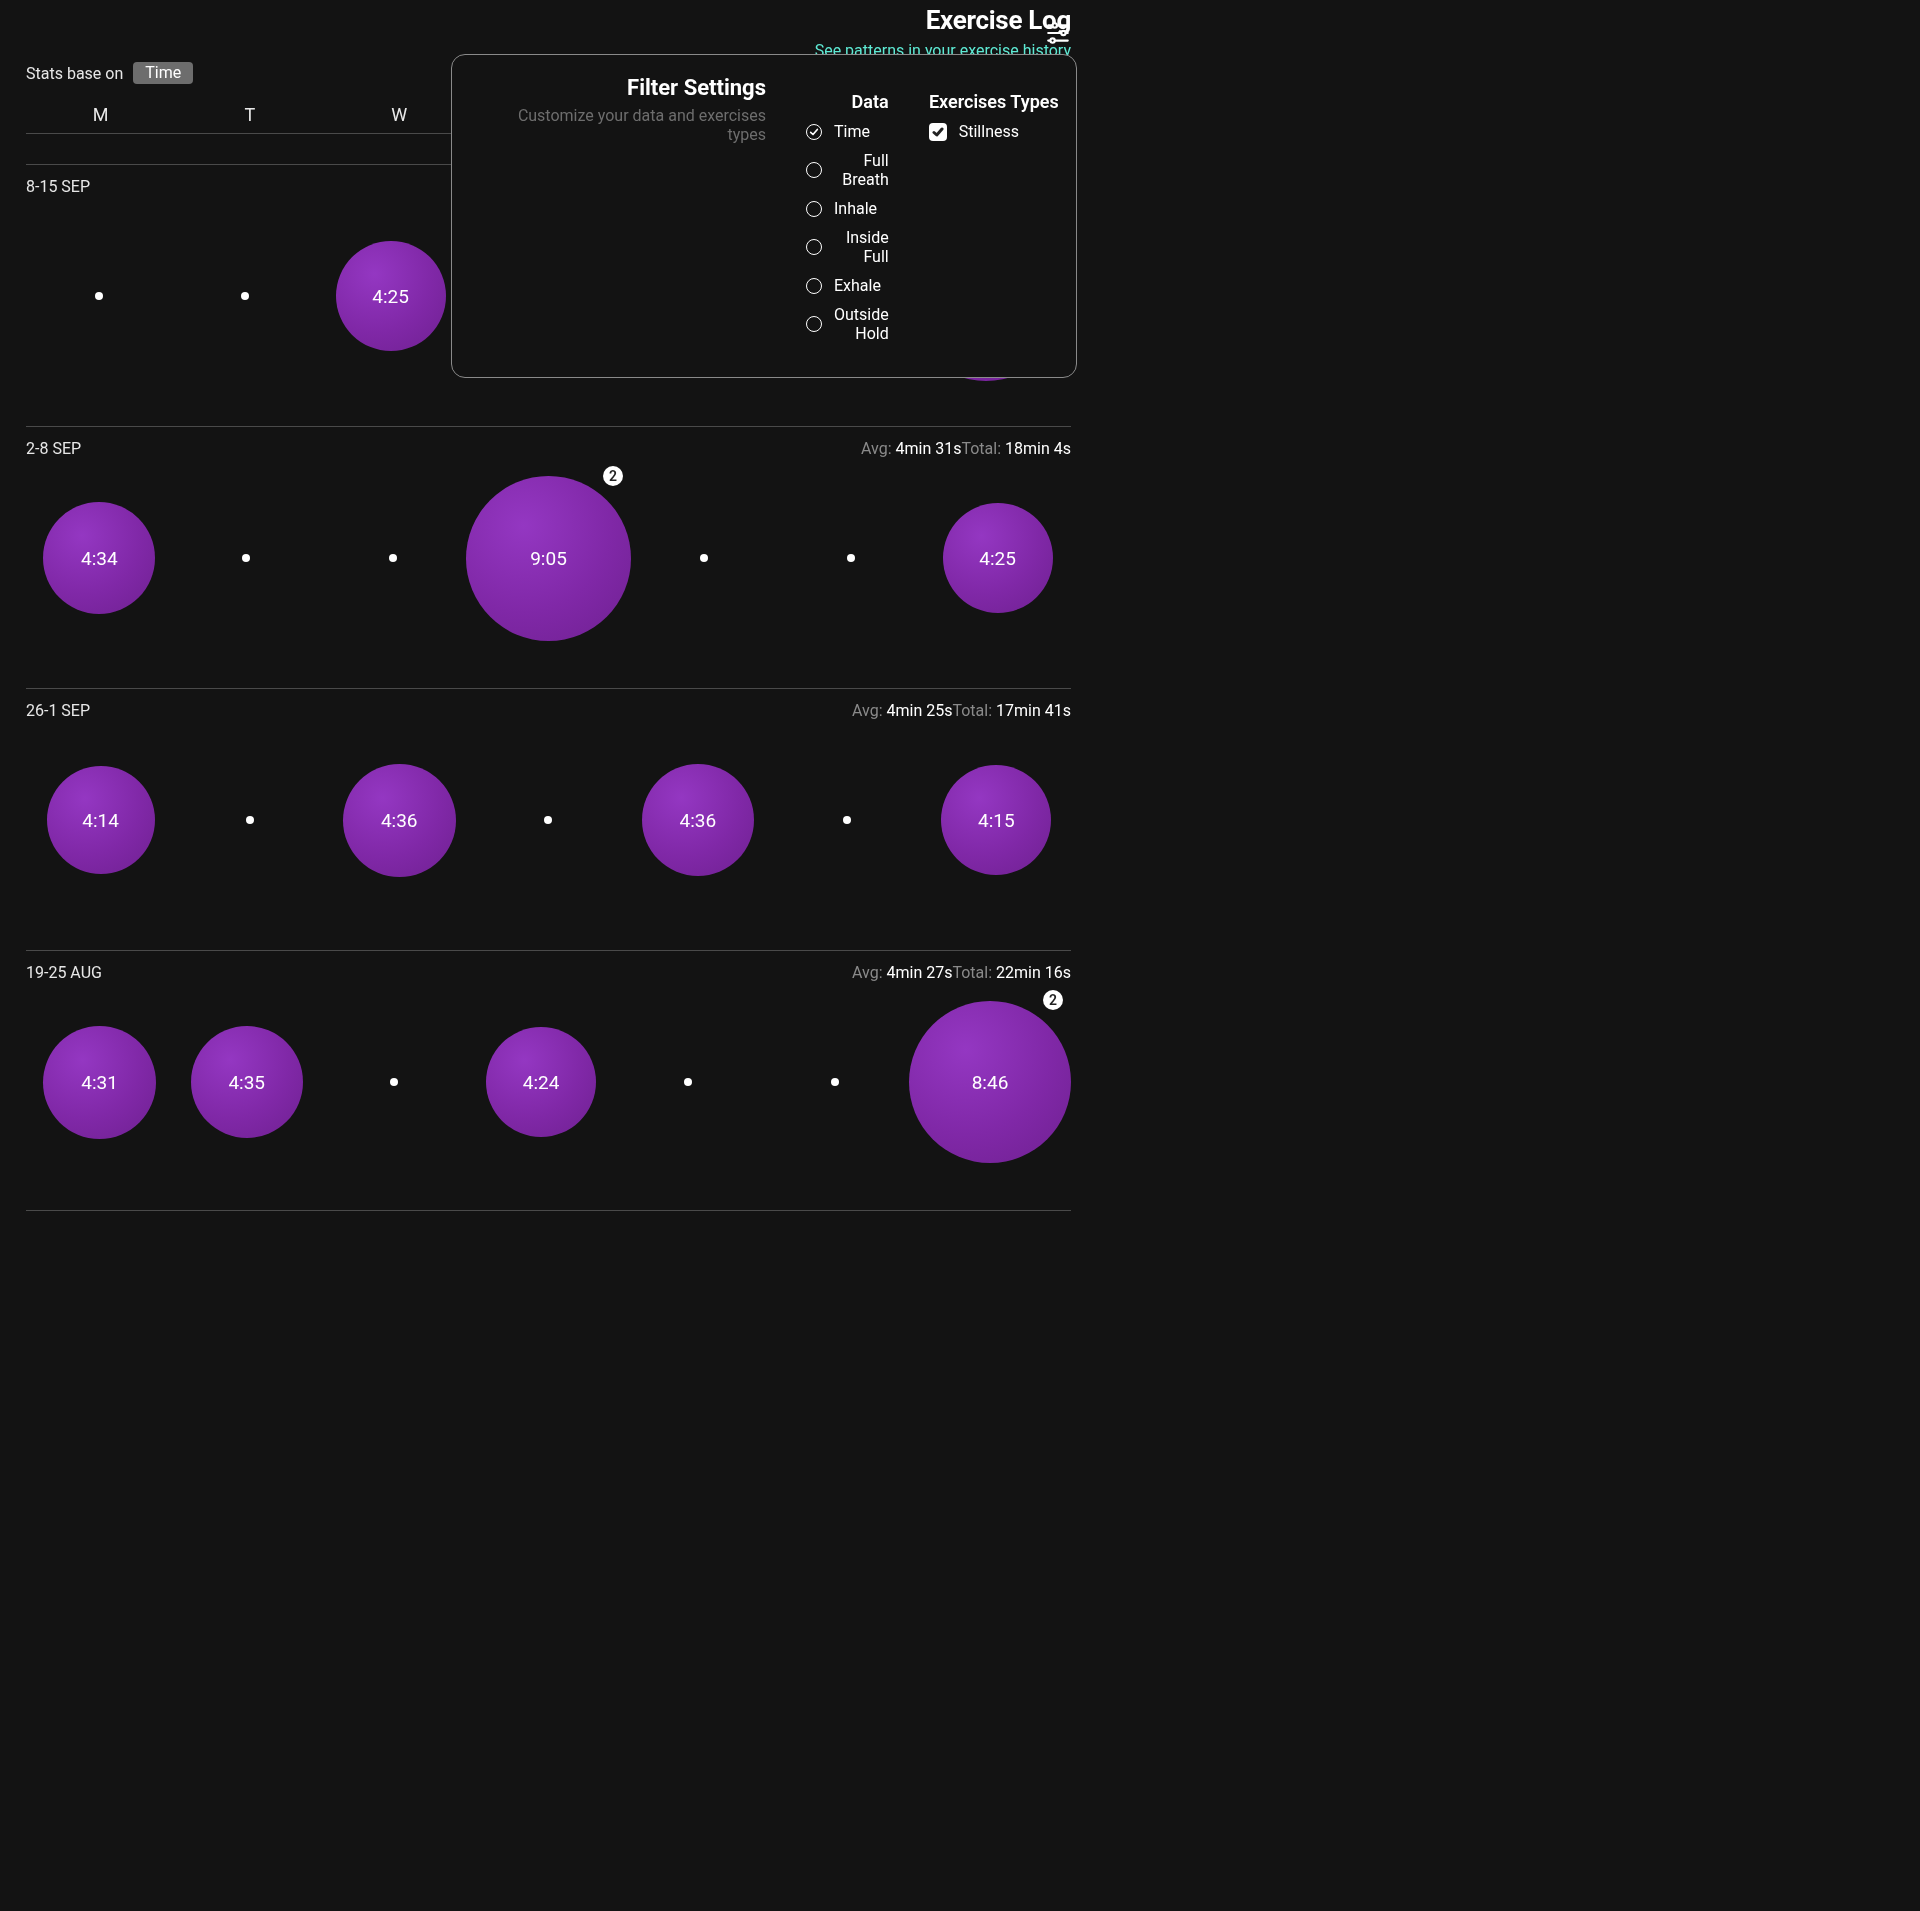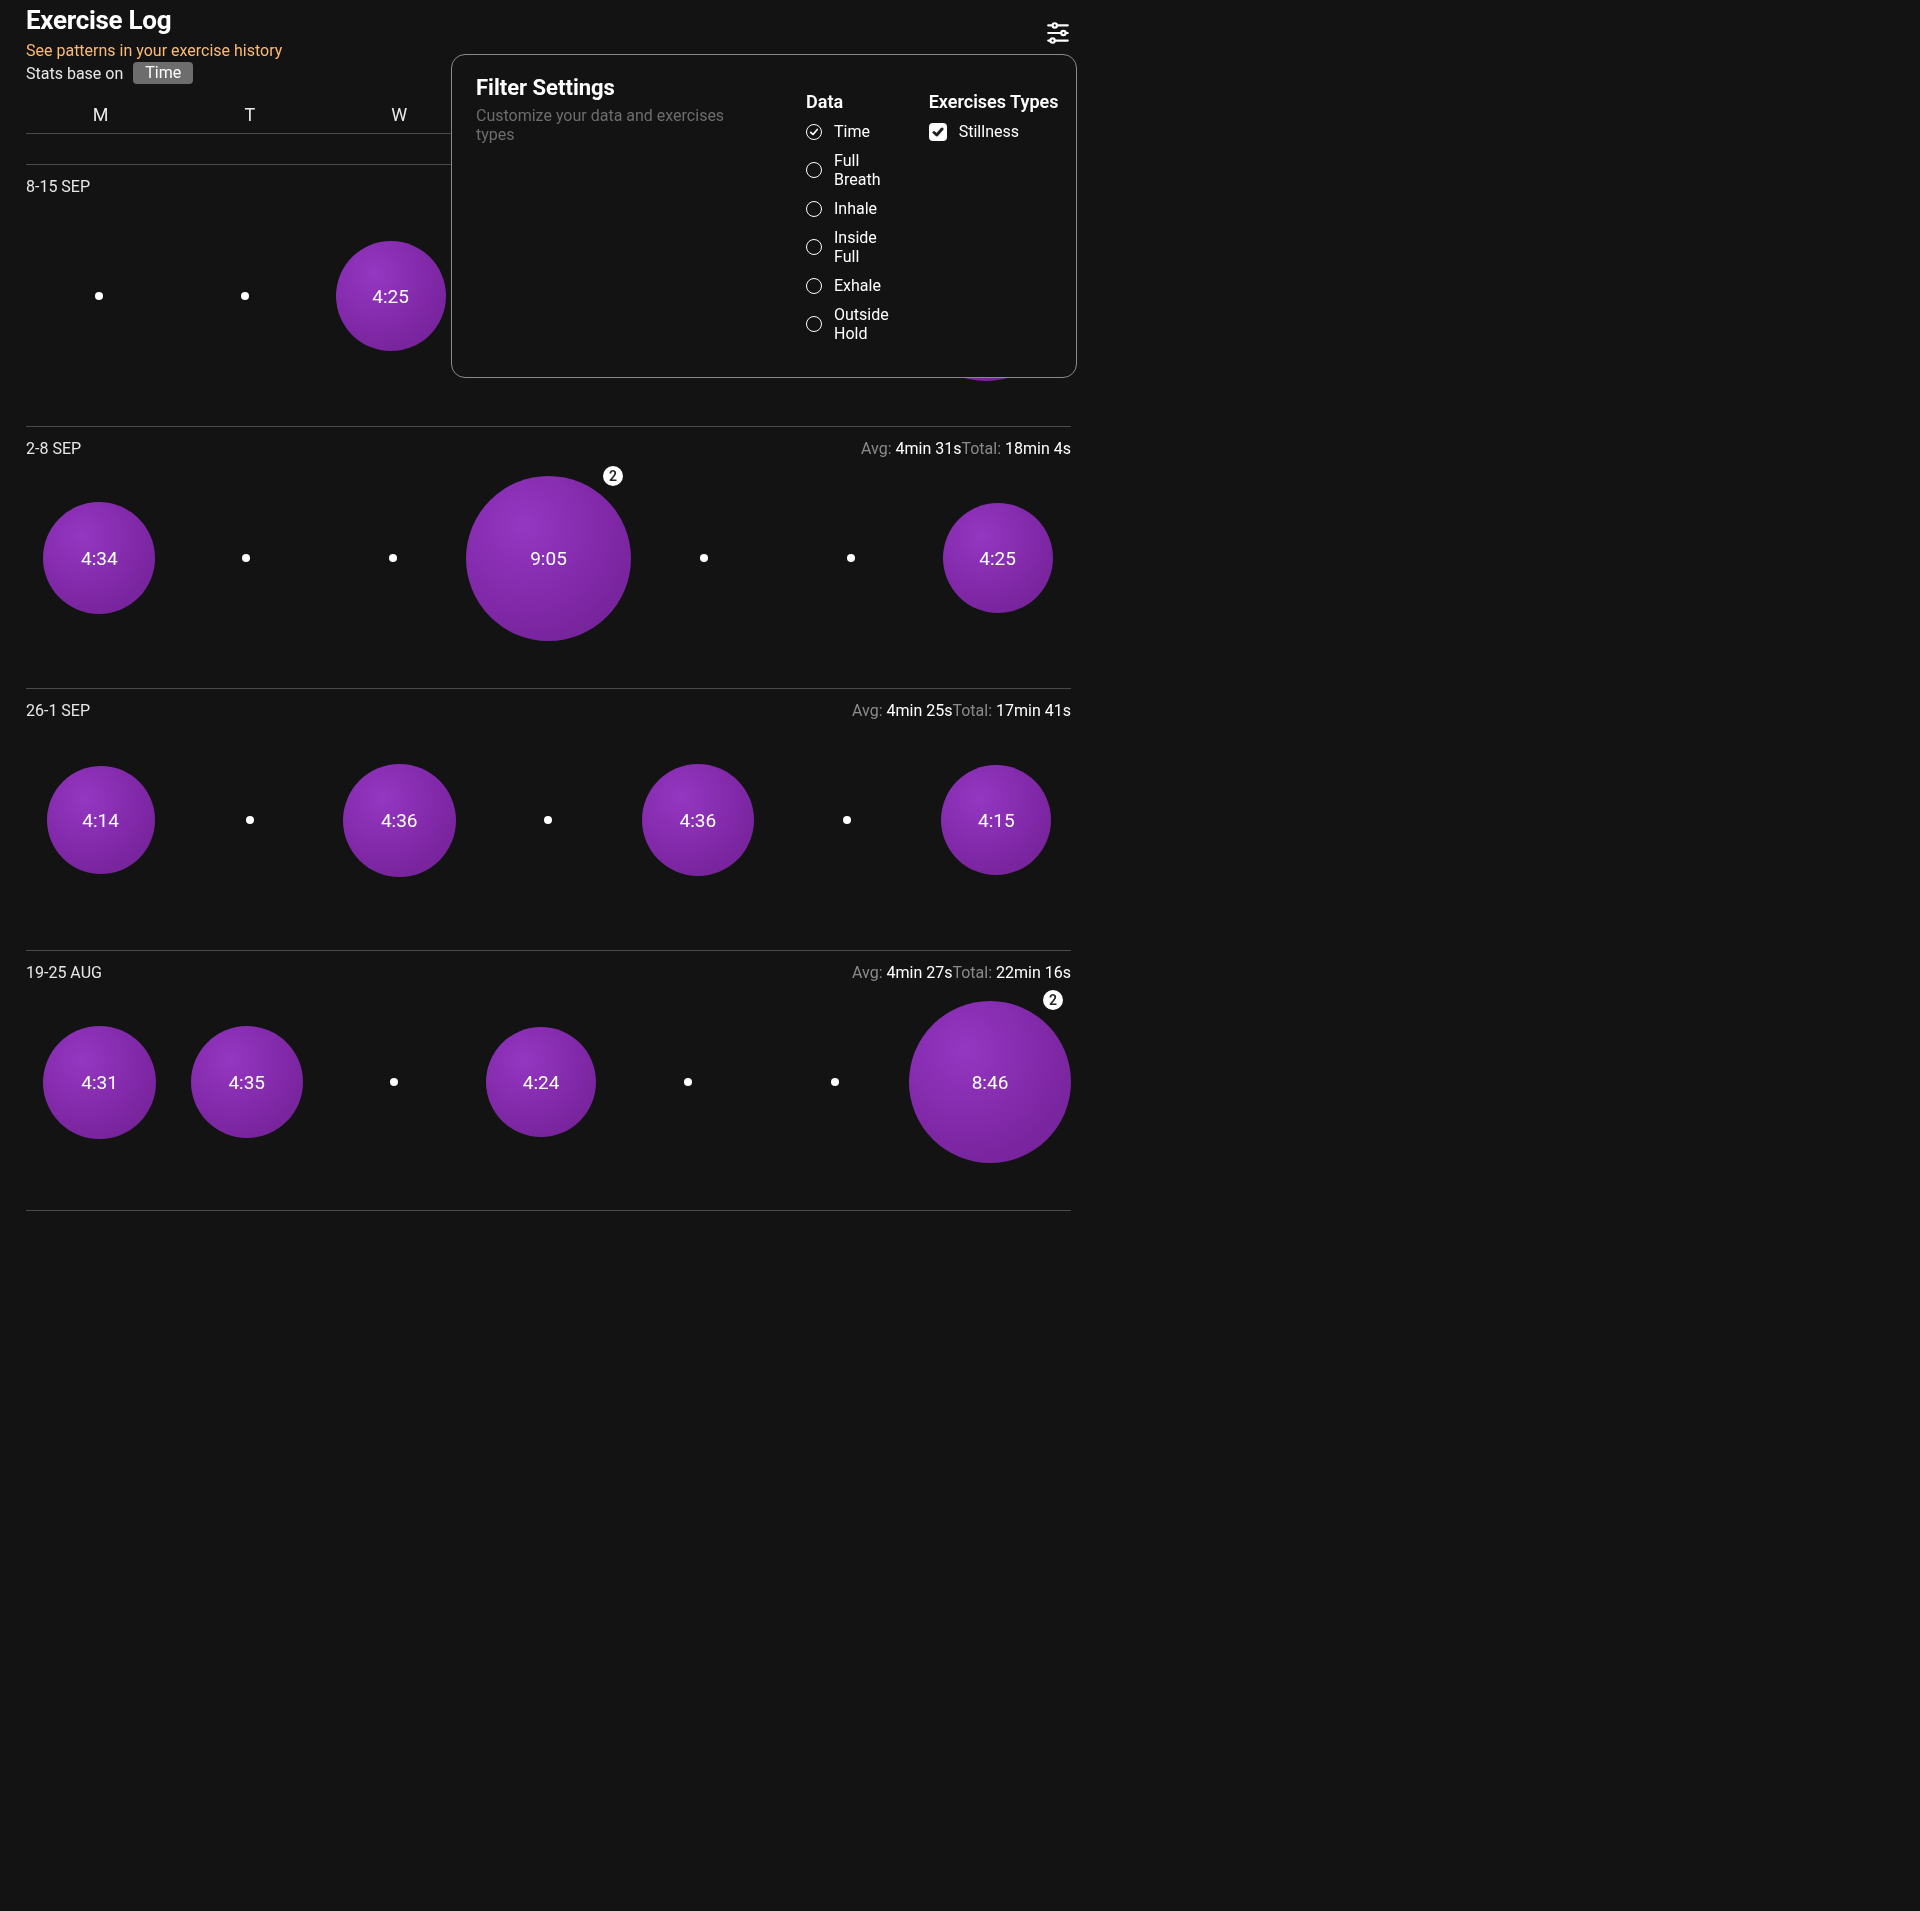--- a/index.html
+++ b/index.html
@@ -19,23 +19,23 @@
   body{
     width:1097px;
     min-height:1090px;
     background:var(--bg);
     color:var(--fg);
     font-family:-apple-system,"Segoe UI",Roboto,Helvetica,Arial,sans-serif;
     font-size:16px;
     -webkit-font-smoothing:antialiased;
     font-smoothing:antialiased;
   }
-  .header{padding:5px var(--pad) 0 var(--pad);position:relative;}
+  .header{padding:5px var(--pad) 0 var(--pad);position:relative;text-align:right;}
   .title{font-size:26px;font-weight:700;margin:0;letter-spacing:-0.3px;}
-  .subtitle{margin:6px 0 0 0;color:#fdba74;font-size:16px;font-weight:400;}
+  .subtitle{margin:6px 0 0 0;color:#5eead4;font-size:16px;font-weight:400;}
   .stats-line{margin:2px 0 0 0;color:#e7e7e7;font-size:16px;display:flex;align-items:center;gap:10px}
   .chip{background:var(--chip);color:#fff;padding:1px 12px;border-radius:4px;font-size:16px;line-height:20px;}
   .filter-btn{position:absolute;top:20px;right:var(--pad);width:26px;height:26px;color:#fff;cursor:pointer}
   .filter-btn svg{width:26px;height:26px;stroke:#fff;stroke-width:2;fill:none;stroke-linecap:round}
 
   .days{display:grid;grid-template-columns:repeat(7,1fr);padding:20px var(--pad) 8px var(--pad);}
   .day{color:#e9e9e9;font-size:18px;text-align:center;font-weight:400;}
   .days-sep{margin:0 var(--pad);height:1px;background:var(--hair)}
 
   .week{padding:0 var(--pad);}

